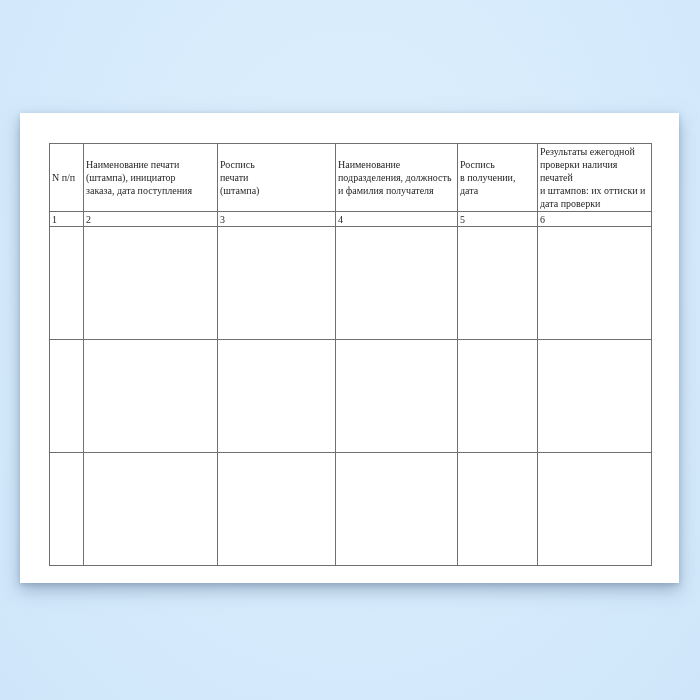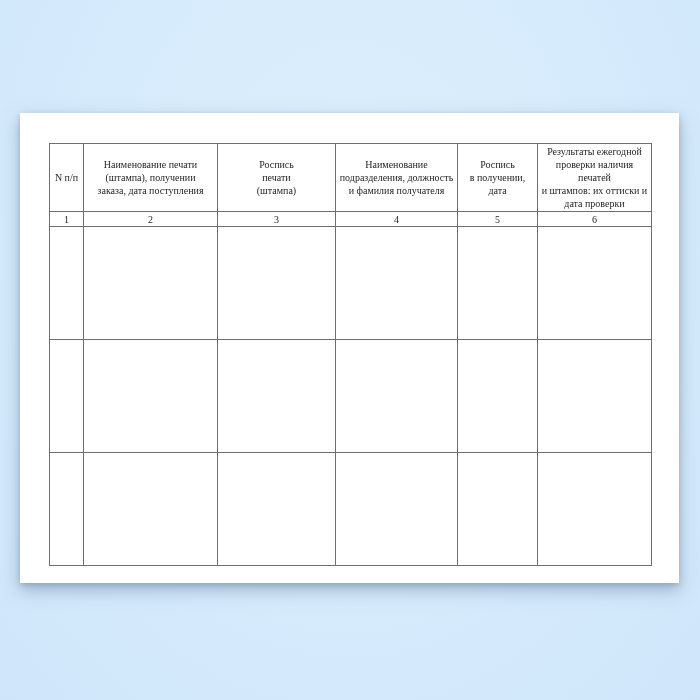--- a/index.html
+++ b/index.html
@@ -33,21 +33,21 @@
     left: 29px;
     top: 30px;
     width: 602px;
     border-collapse: collapse;
     table-layout: fixed;
   }
   table.form-table th,
   table.form-table td {
     border: 1px solid #6f6f6f;
     padding: 1px 2px;
-    text-align: center;
+    text-align: left;
     vertical-align: middle;
     color: #1f1f1f;
     font-weight: normal;
     font-size: 10px;
     line-height: 13px;
     white-space: pre-line;
     overflow: hidden;
   }
   tr.header-row {
     height: 55px;
@@ -83,21 +83,21 @@
           <col class="c2">
           <col class="c3">
           <col class="c4">
           <col class="c5">
           <col class="c6">
       </colgroup>
       <thead>
         <tr class="header-row">
           <th>N п/п</th>
           <th>Наименование печати
-(штампа), получении
+(штампа), инициатор
 заказа, дата поступления</th>
           <th>Роспись
 печати
 (штампа)</th>
           <th>Наименование
 подразделения, должность
 и фамилия получателя</th>
           <th>Роспись
 в получении,
 дата</th>

